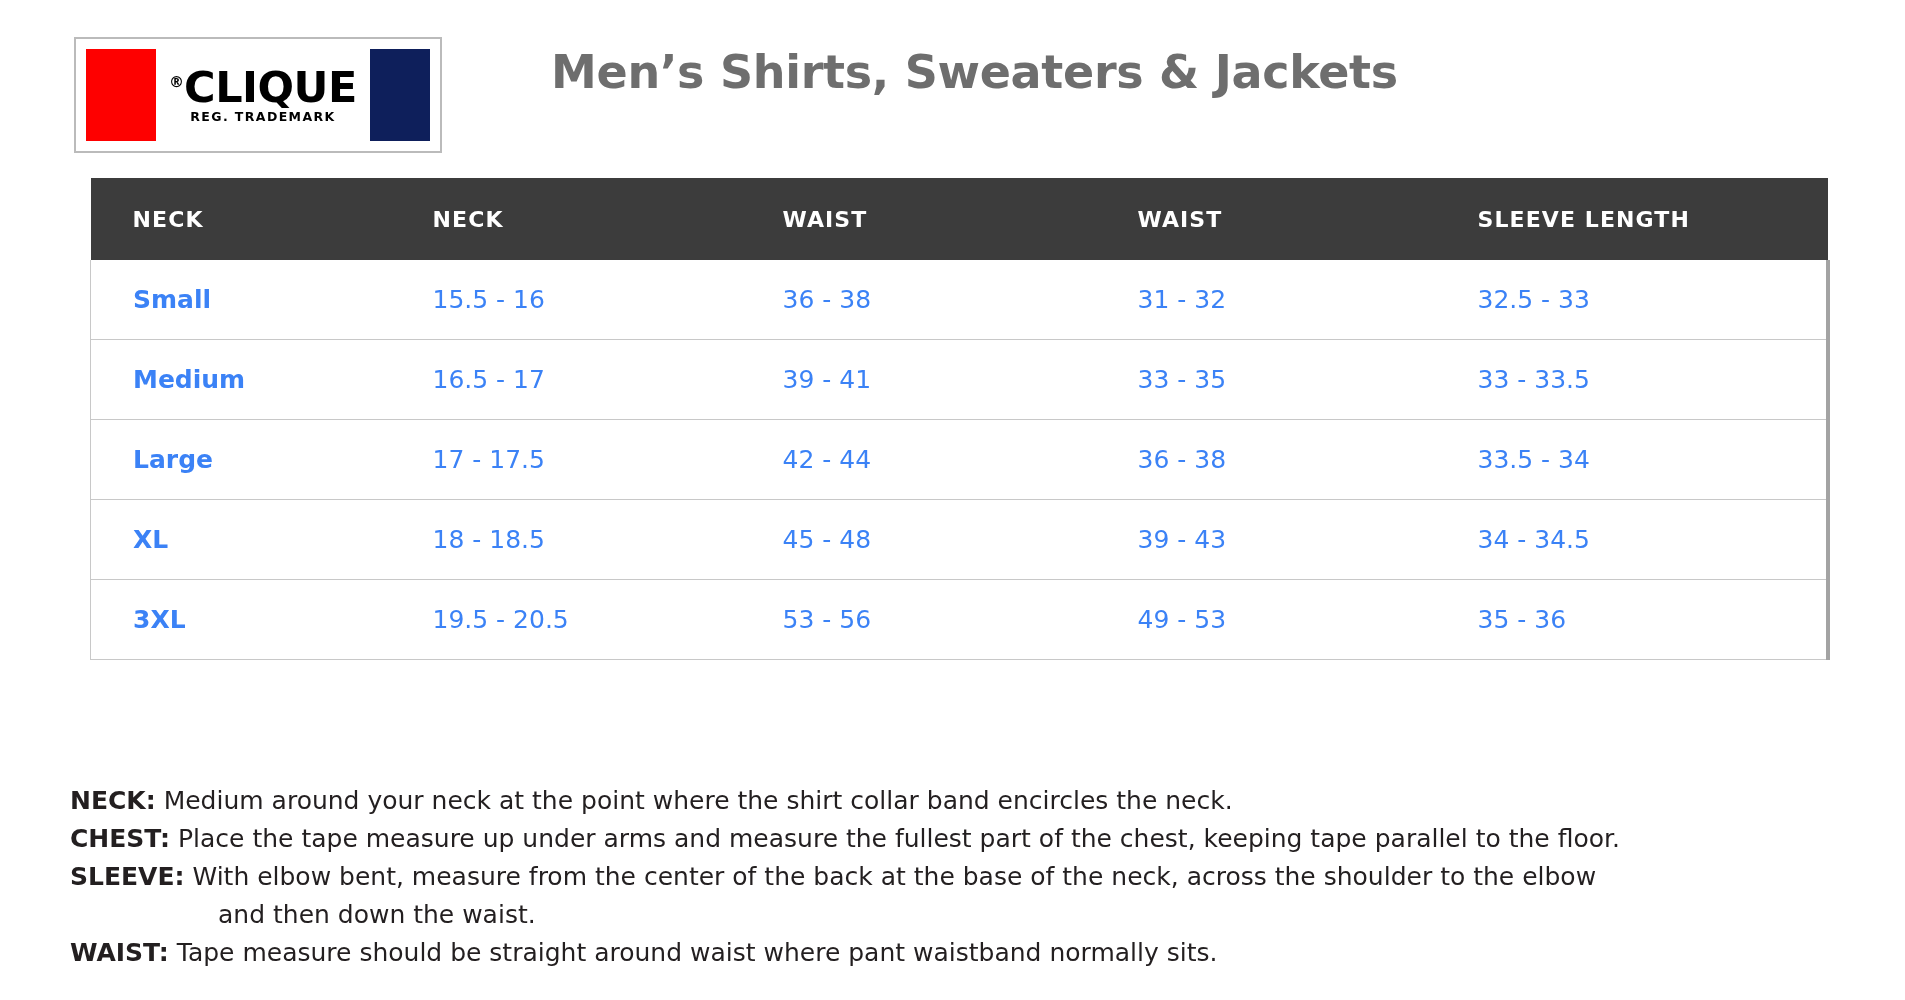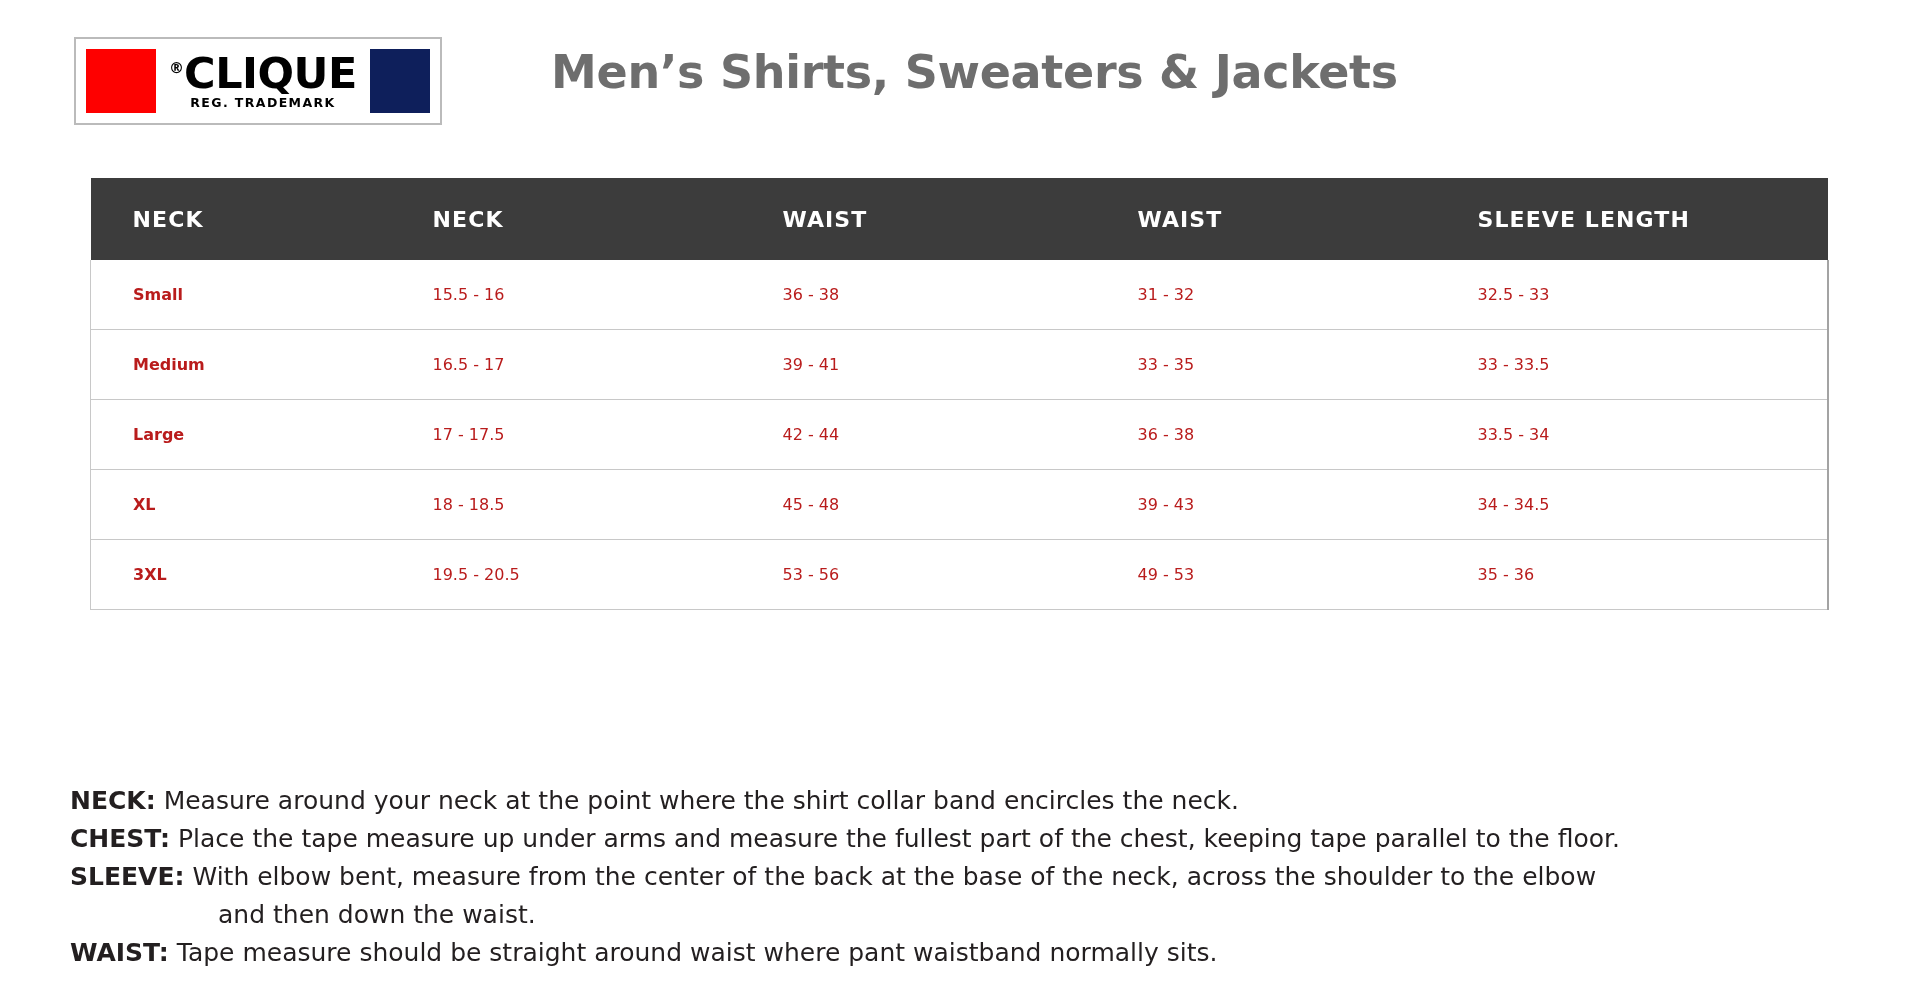--- a/index.html
+++ b/index.html
@@ -19,21 +19,21 @@
   
   .header {
     position: relative;
     height: 150px;
   }
   .logo-box {
     position: absolute;
     left: 74px;
     top: 37px;
     width: 368px;
-    height: 88px;
+    height: 116px;
     border: 2px solid #bbbbbb;
     background: #ffffff;
     box-sizing: border-box;
     display: flex;
     align-items: stretch;
   }
   .logo-red {
     width: 70px;
     margin: 10px 0 10px 10px;
     background: #fe0000;
@@ -105,35 +105,35 @@
     color: #ffffff;
     font-size: 22px;
     font-weight: bold;
     letter-spacing: 1.1px;
     text-align: left;
     padding: 26px 0 26px 0;
     height: 30px;
     box-sizing: content-box;
   }
   table.size-chart tbody td {
-    font-size: 16px;
-    color: #b91c1c;
+    font-size: 25px;
+    color: #3b82f6;
     padding: 25px 0 25px 0;
     border-bottom: 1px solid #c8c8c8;
     background: #ffffff;
   }
   table.size-chart tbody tr:last-child td {
     border-bottom: 1px solid #c8c8c8;
   }
   table.size-chart tbody td.c0 {
     font-weight: bold;
   }
   
   table.size-chart tbody td.c0 { border-left: 1px solid #c8c8c8; }
-  table.size-chart tbody td.c4 { border-right: 2px solid #a3a3a3; }
+  table.size-chart tbody td.c4 { border-right: 4px solid #a3a3a3; }
 
   .c0 { padding-left: 42px !important; }
   .c1 { padding-left: 42px !important; }
   .c2 { padding-left: 42px !important; }
   .c3 { padding-left: 42px !important; }
   .c4 { padding-left: 42px !important; }
 
   col.col0 { width: 300px; }
   col.col1 { width: 350px; }
   col.col2 { width: 355px; }
@@ -233,21 +233,21 @@
         <td class="c3">49 - 53</td>
         <td class="c4">35 - 36</td>
       </tr>
     </tbody>
   </table>
 </div>
 
 <div class="notes">
   <div class="line">
     <span class="lbl">NECK:</span>
-    <span>Measure around your neck at the point where the shirt collar band encircles the neck.</span>
+    <span>Medium around your neck at the point where the shirt collar band encircles the neck.</span>
   </div>
   <div class="line">
     <span class="lbl">CHEST:</span>
     <span>Place the tape measure up under arms and measure the fullest part of the chest, keeping tape parallel to the floor.</span>
   </div>
   <div class="line">
     <span class="lbl">SLEEVE:</span>
     <span>With elbow bent, measure from the center of the back at the base of the neck, across the shoulder to the elbow</span>
     <span class="cont">and then down the waist.</span>
   </div>

